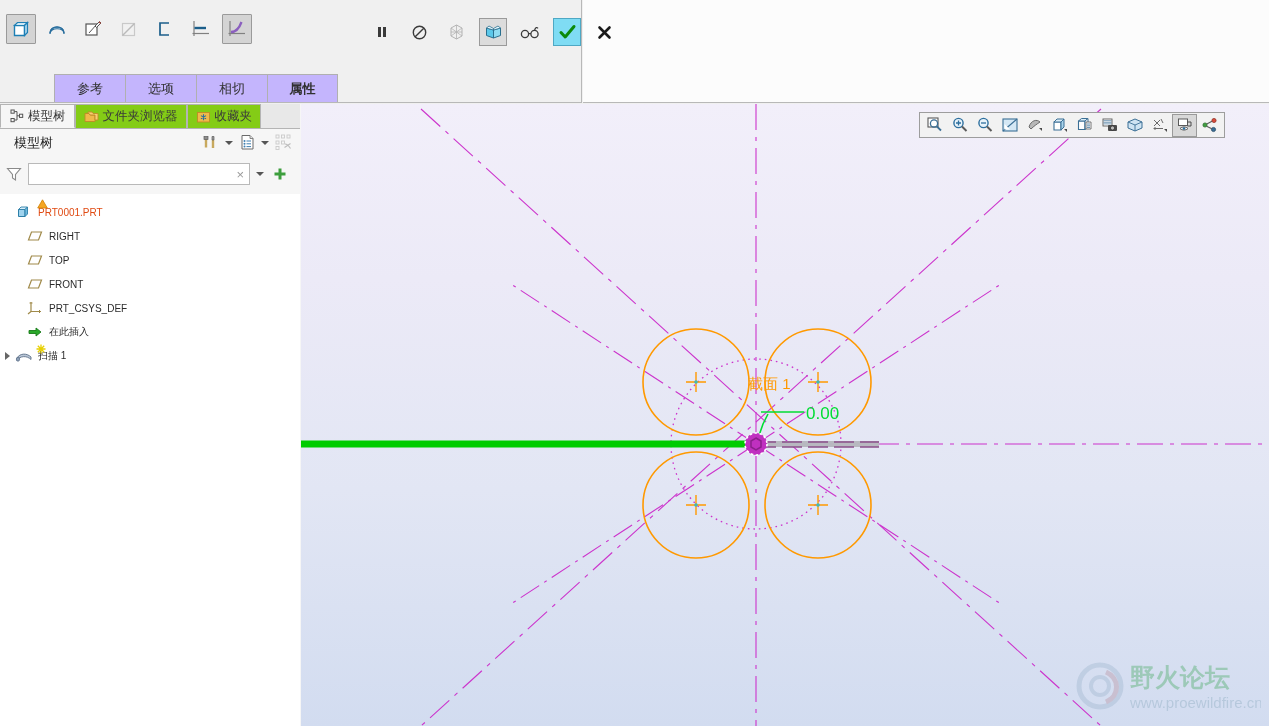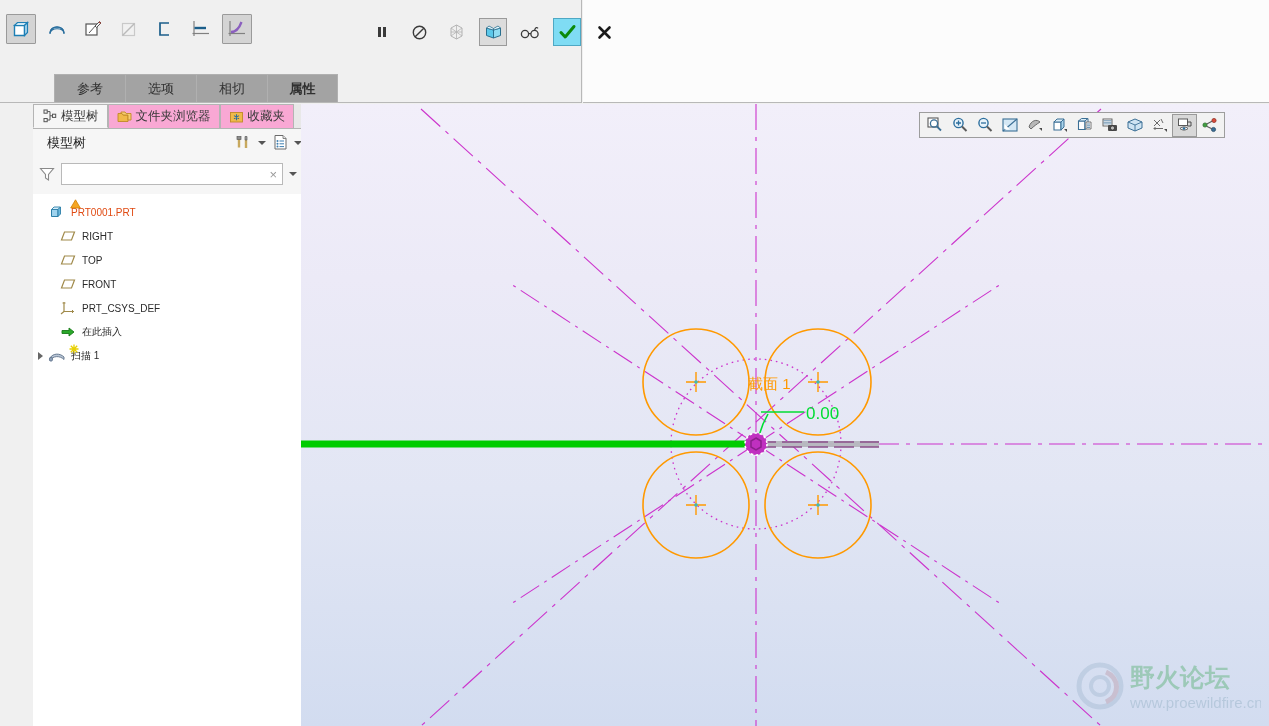--- a/index.html
+++ b/index.html
@@ -59,49 +59,48 @@
 
   
   .tabstrip {
     position: absolute; left: 54px; top: 74px;
     display: flex; align-items: flex-end;
   }
   .tab {
     height: 28px; min-width: 71px;
     padding: 0 14px;
     display: flex; align-items: center; justify-content: center;
-    background: #a3a3a3;
+    background: #c4b5fd;
     border: 1px solid #b0b0b0;
     border-bottom: none;
     border-right: none;
     font-size: 13px; color: #303030;
     cursor: pointer;
   }
   .tab:last-child { border-right: 1px solid #b0b0b0; font-weight: bold; }
 
   
   .leftpanel {
     position: absolute; left: 0; top: 104px;
     width: 332px; height: 622px;
     background: #f6f6f6;
     border-right: 1px solid #a9a9a9;
-    margin-left: 33px;
   }
   .nav-tabs {
     position: absolute; left: 0; top: 0;
     width: 300px; height: 25px;
     display: flex; align-items: flex-end;
     background: #e8e8e8;
     border-bottom: 1px solid #b4b4b4;
   }
   .ntab {
     height: 24px; display: flex; align-items: center; gap: 4px;
     padding: 0 8px;
     font-size: 12.5px; color: #3a3a3a;
-    background: #f9a8d4;
+    background: #84cc16;
     border: 1px solid #b4b4b4; border-bottom: none;
     cursor: pointer;
   }
   .ntab.active { background: #f6f6f6; border-bottom: 1px solid #f6f6f6; }
   .ntab-icon { width: 15px; height: 15px; display: flex; align-items: center; justify-content: center; }
 
   .mt-header {
     position: absolute; left: 0; top: 25px;
     width: 300px; height: 27px;
     display: flex; align-items: center;

